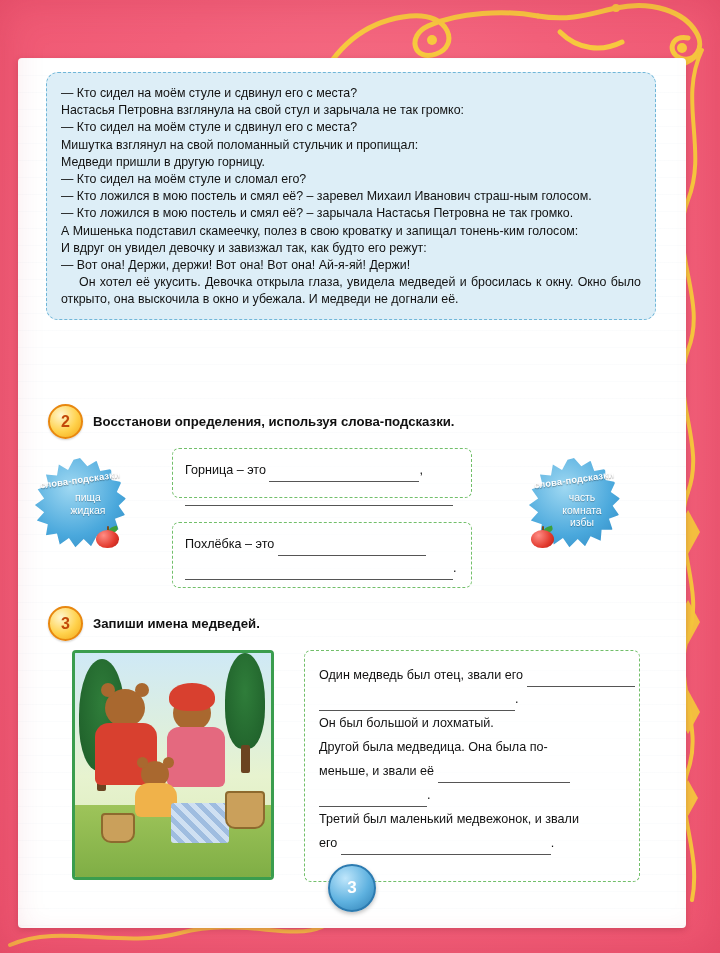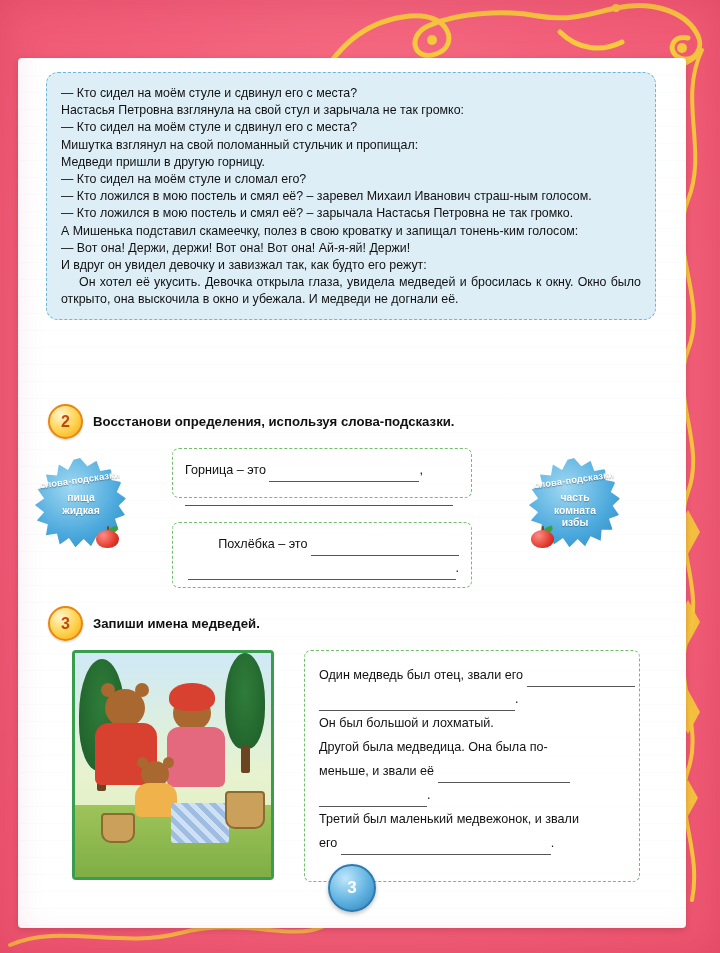--- a/index.html
+++ b/index.html
@@ -184,25 +184,25 @@
     font-size: 9.3px;
     font-weight: bold;
     color: #fff;
     letter-spacing: .2px;
     text-shadow: 0 1px 1px rgba(0,0,0,.35);
     transform: rotate(-8deg);
   }
   .hint .words {
     position: absolute;
     top: 34px;
-    left: 1px;
+    left: 8px;
     width: 92px;
     text-align: center;
     font-size: 10.4px;
-    font-weight: bold;
+    font-weight: normal;
     color: #fff;
     line-height: 12.5px;
     text-shadow: 0 1px 1px rgba(0,0,0,.3);
   }
   .apple {
     position: absolute;
     width: 23px;
     height: 22px;
     bottom: 2px;
   }
@@ -359,22 +359,22 @@
     <div class="story-box">
       <p>— Кто сидел на моём стуле и сдвинул его с места?</p>
       <p>Настасья Петровна взглянула на свой стул и зарычала не так громко:</p>
       <p>— Кто сидел на моём стуле и сдвинул его с места?</p>
       <p>Мишутка взглянул на свой поломанный стульчик и пропищал:</p>
       <p>Медведи пришли в другую горницу.</p>
       <p>— Кто сидел на моём стуле и сломал его?</p>
       <p>— Кто ложился в мою постель и смял её? – заревел Михаил Иванович страш-ным голосом.</p>
       <p>— Кто ложился в мою постель и смял её? – зарычала Настасья Петровна не так громко.</p>
       <p>А Мишенька подставил скамеечку, полез в свою кроватку и запищал тонень-ким голосом:</p>
+      <p>И вдруг он увидел девочку и завизжал так, как будто его режут:</p>
       <p>— Вот она! Держи, держи! Вот она! Вот она! Ай-я-яй! Держи!</p>
-      <p>И вдруг он увидел девочку и завизжал так, как будто его режут:</p>
       <p class="indent">Он хотел её укусить. Девочка открыла глаза, увидела медведей и бросилась к окну. Окно было открыто, она выскочила в окно и убежала. И медведи не догнали её.</p>
     </div>
 
     <div class="task-head" style="left:30px; top:346px;">
       <div class="task-num">2</div>
       <div class="task-title">Восстанови определения, используя слова-подсказки.</div>
     </div>
 
     <div class="hint" style="left:16px; top:400px;">
       <div class="burst"></div>
@@ -408,21 +408,21 @@
     <div class="ans-box" style="left:154px; top:390px; width:300px; height:50px;">
       <div class="ans-line">
         <span>Горница – это</span>
         <span class="blank" style="width:150px;"></span><span>,</span>
       </div>
       <div class="ans-line">
         <span class="blank" style="width:268px;"></span>
       </div>
     </div>
 
-    <div class="ans-box" style="left:154px; top:464px; width:300px; height:66px;text-align:right;">
+    <div class="ans-box" style="left:154px; top:464px; width:300px; height:66px;">
       <div class="ans-line">
         <span>Похлёбка – это</span>
         <span class="blank" style="width:148px;"></span>
       </div>
       <div class="ans-line">
         <span class="blank" style="width:268px;"></span><span>.</span>
       </div>
     </div>
 
     <div class="task-head" style="left:30px; top:548px;">

